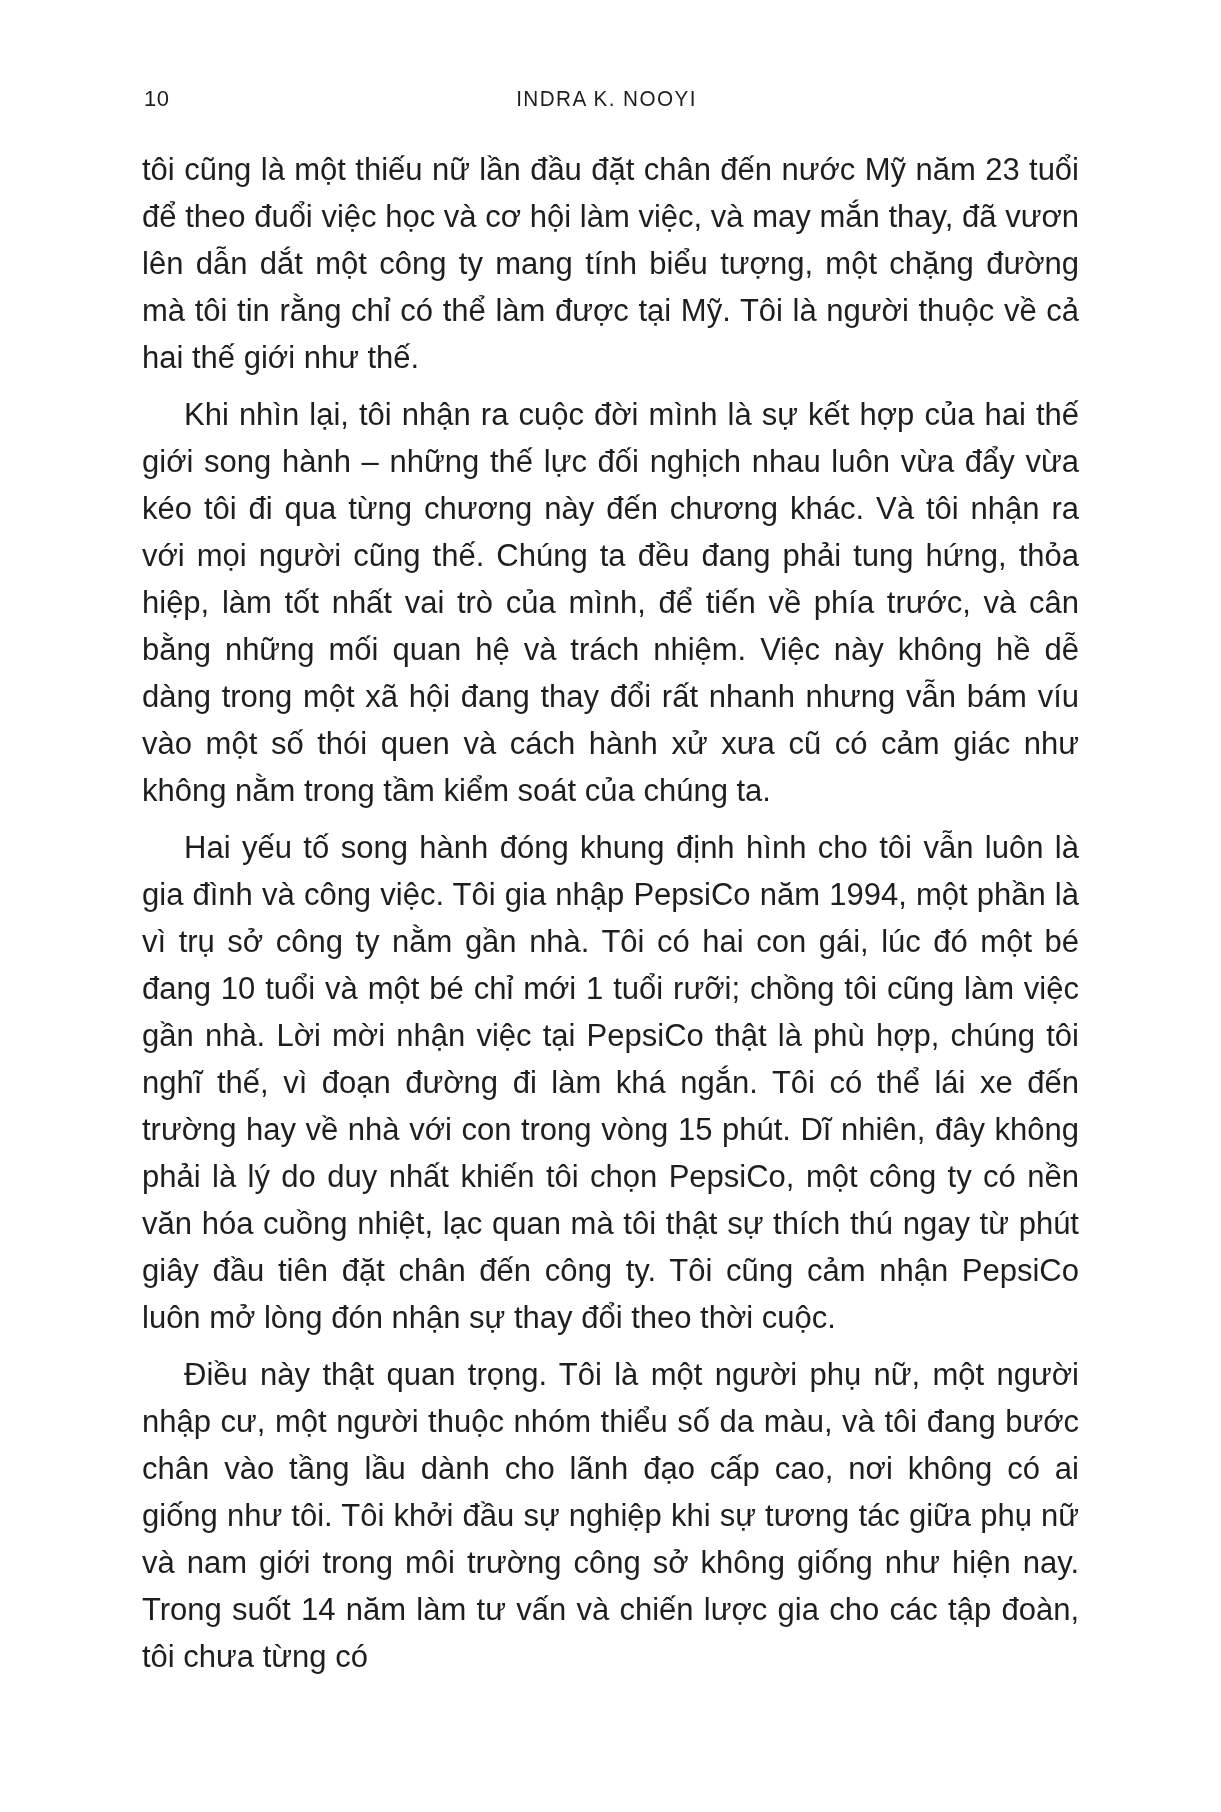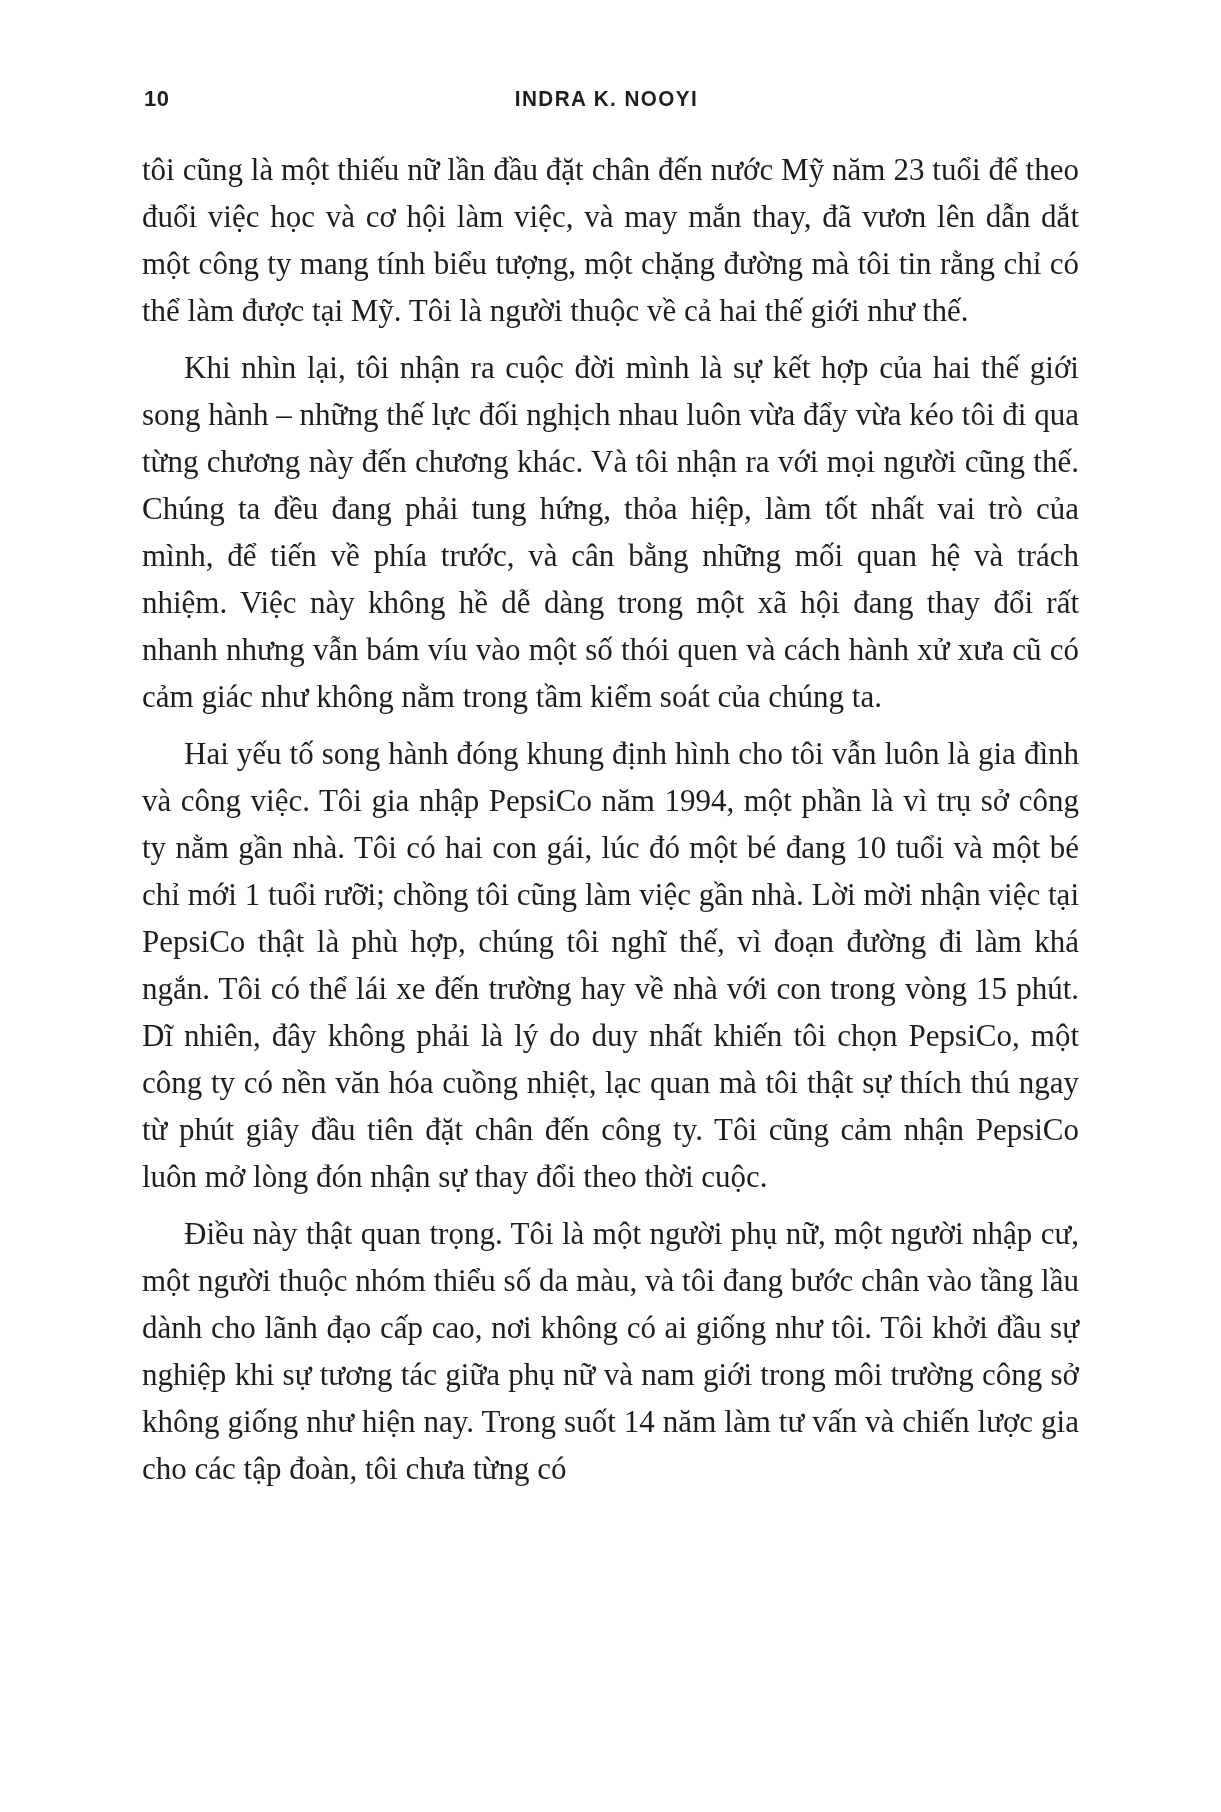--- a/index.html
+++ b/index.html
@@ -23,40 +23,39 @@
   .page-header {
     position: absolute;
     top: 86px;
     left: 142px;
     right: 150px;
     height: 30px;
     font-family: "Liberation Sans", sans-serif;
     font-size: 22px;
     line-height: 26px;
     color: var(--ink);
-    font-weight: bold;
   }
   .page-number {
     position: absolute;
     left: 2px;
     top: 0;
     letter-spacing: 0.5px;
   }
   .running-head {
     text-align: center;
     letter-spacing: 1.5px;
     transform: scaleX(0.94);
     transform-origin: center;
   }
   .body-text {
     position: absolute;
     left: 142px;
     top: 146px;
     width: 937px;
-    font-family: Liberation Serif, serif;
+    font-family: Liberation Sans, sans-serif;
     font-size: 31px;
     line-height: 47px;
     text-align: justify;
     color: var(--ink);
   }
   .body-text p {
     margin: 0 0 10px 0;
   }
   .body-text p.indent {
     text-indent: 42px;

